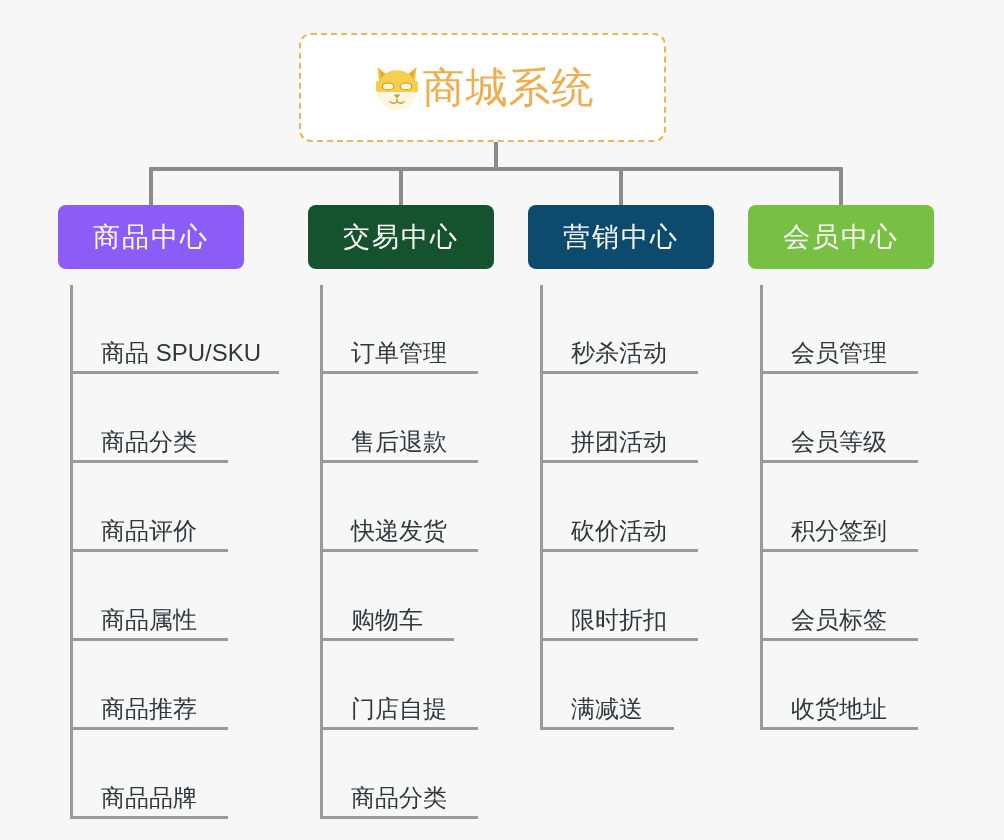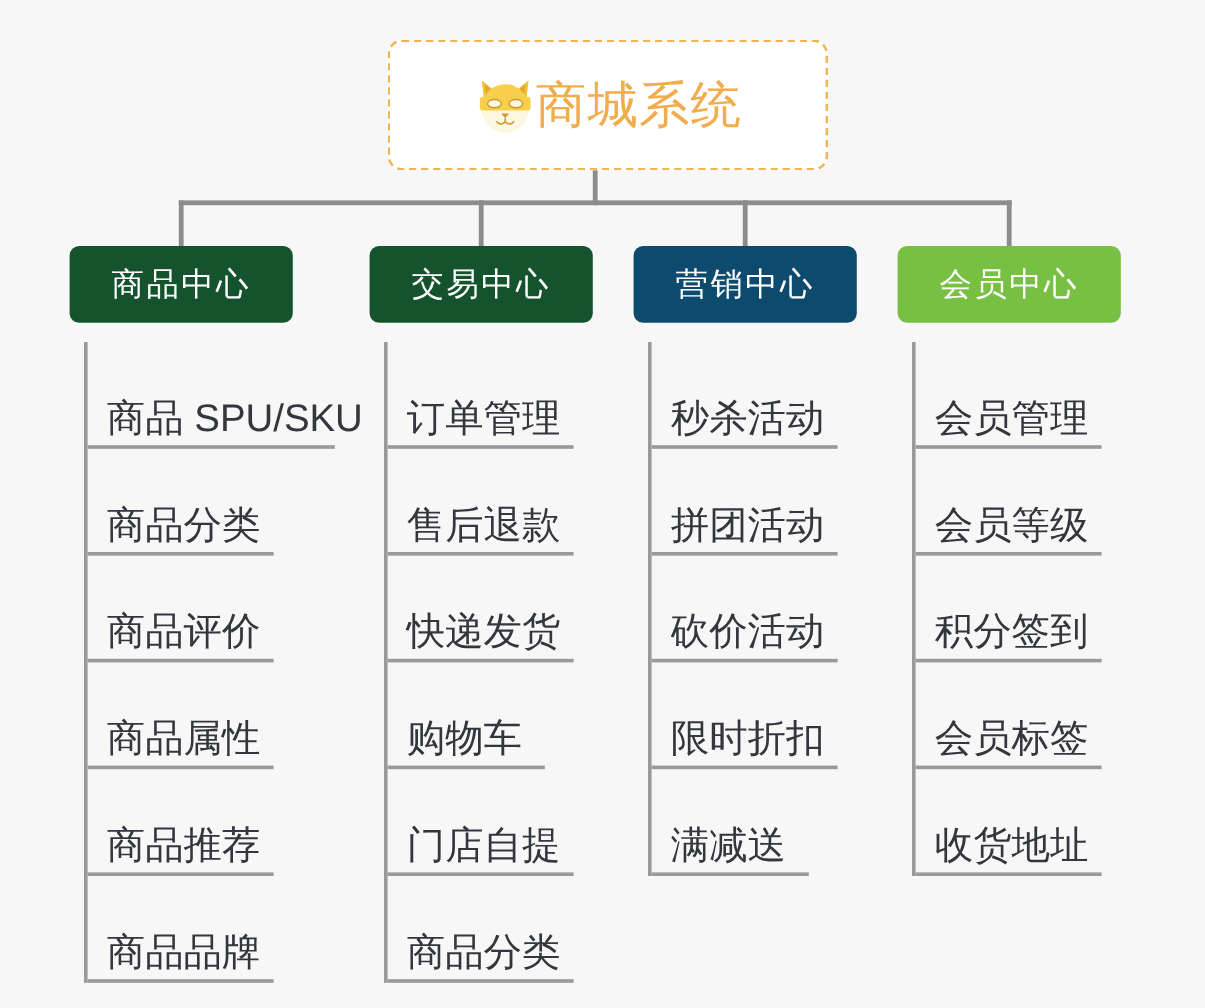--- a/index.html
+++ b/index.html
@@ -20,21 +20,21 @@
     position: absolute;
     left: 0;
     top: 0;
     width: 1004px;
     height: 840px;
   }
 
   
   .root-node {
     position: absolute;
-    left: 323px;
+    left: 299px;
     top: 33px;
     width: 367px;
     height: 109px;
     box-sizing: border-box;
     background: #ffffff;
     border: 2px dashed #f0b455;
     border-radius: 12px;
     display: flex;
     align-items: center;
     justify-content: center;
@@ -104,23 +104,23 @@
   }
   .leaf-underline {
     position: absolute;
     left: 0;
     bottom: 0;
     height: 3px;
     background: #9a9a9a;
   }
   .leaf-label {
     display: inline-block;
-    padding-left: 16px;
+    padding-left: 28px;
     padding-bottom: 8px;
-    font-size: 32px;
+    font-size: 24px;
     line-height: 1.1;
     color: #33363c;
     white-space: nowrap;
     position: relative;
     z-index: 2;
   }
 </style>
 </head>
 <body style="background: rgb(247, 247, 247);">
 
@@ -150,21 +150,21 @@
   <div class="conn conn-v" style="left: 494px; top: 142px; height: 29px; background: rgb(140, 140, 140);"></div>
 
   <div class="conn conn-h" style="left: 149px; top: 167px; width: 694px; background: rgb(140, 140, 140);"></div>
 
   <div class="conn conn-v" style="left: 149px; top: 167px; height: 38px; background: rgb(140, 140, 140);"></div>
   <div class="conn conn-v" style="left: 399px; top: 167px; height: 38px; background: rgb(140, 140, 140);"></div>
   <div class="conn conn-v" style="left: 619px; top: 167px; height: 38px; background: rgb(140, 140, 140);"></div>
   <div class="conn conn-v" style="left: 839px; top: 167px; height: 38px; background: rgb(140, 140, 140);"></div>
 
   <div class="column col-1">
-    <div class="cat-box" style="background: #14532d; text-align: right;">
+    <div class="cat-box" style="background: #8b5cf6; text-align: right;">
       <span>商品中心</span>
     </div>
     <div class="leaf-list">
       <div class="leaf-item">
         <span class="leaf-underline" style="width: 206px;"></span>
         <span class="leaf-label">商品 SPU/SKU</span>
       </div>
       <div class="leaf-item">
         <span class="leaf-underline" style="width: 155px;"></span>
         <span class="leaf-label">商品分类</span>

